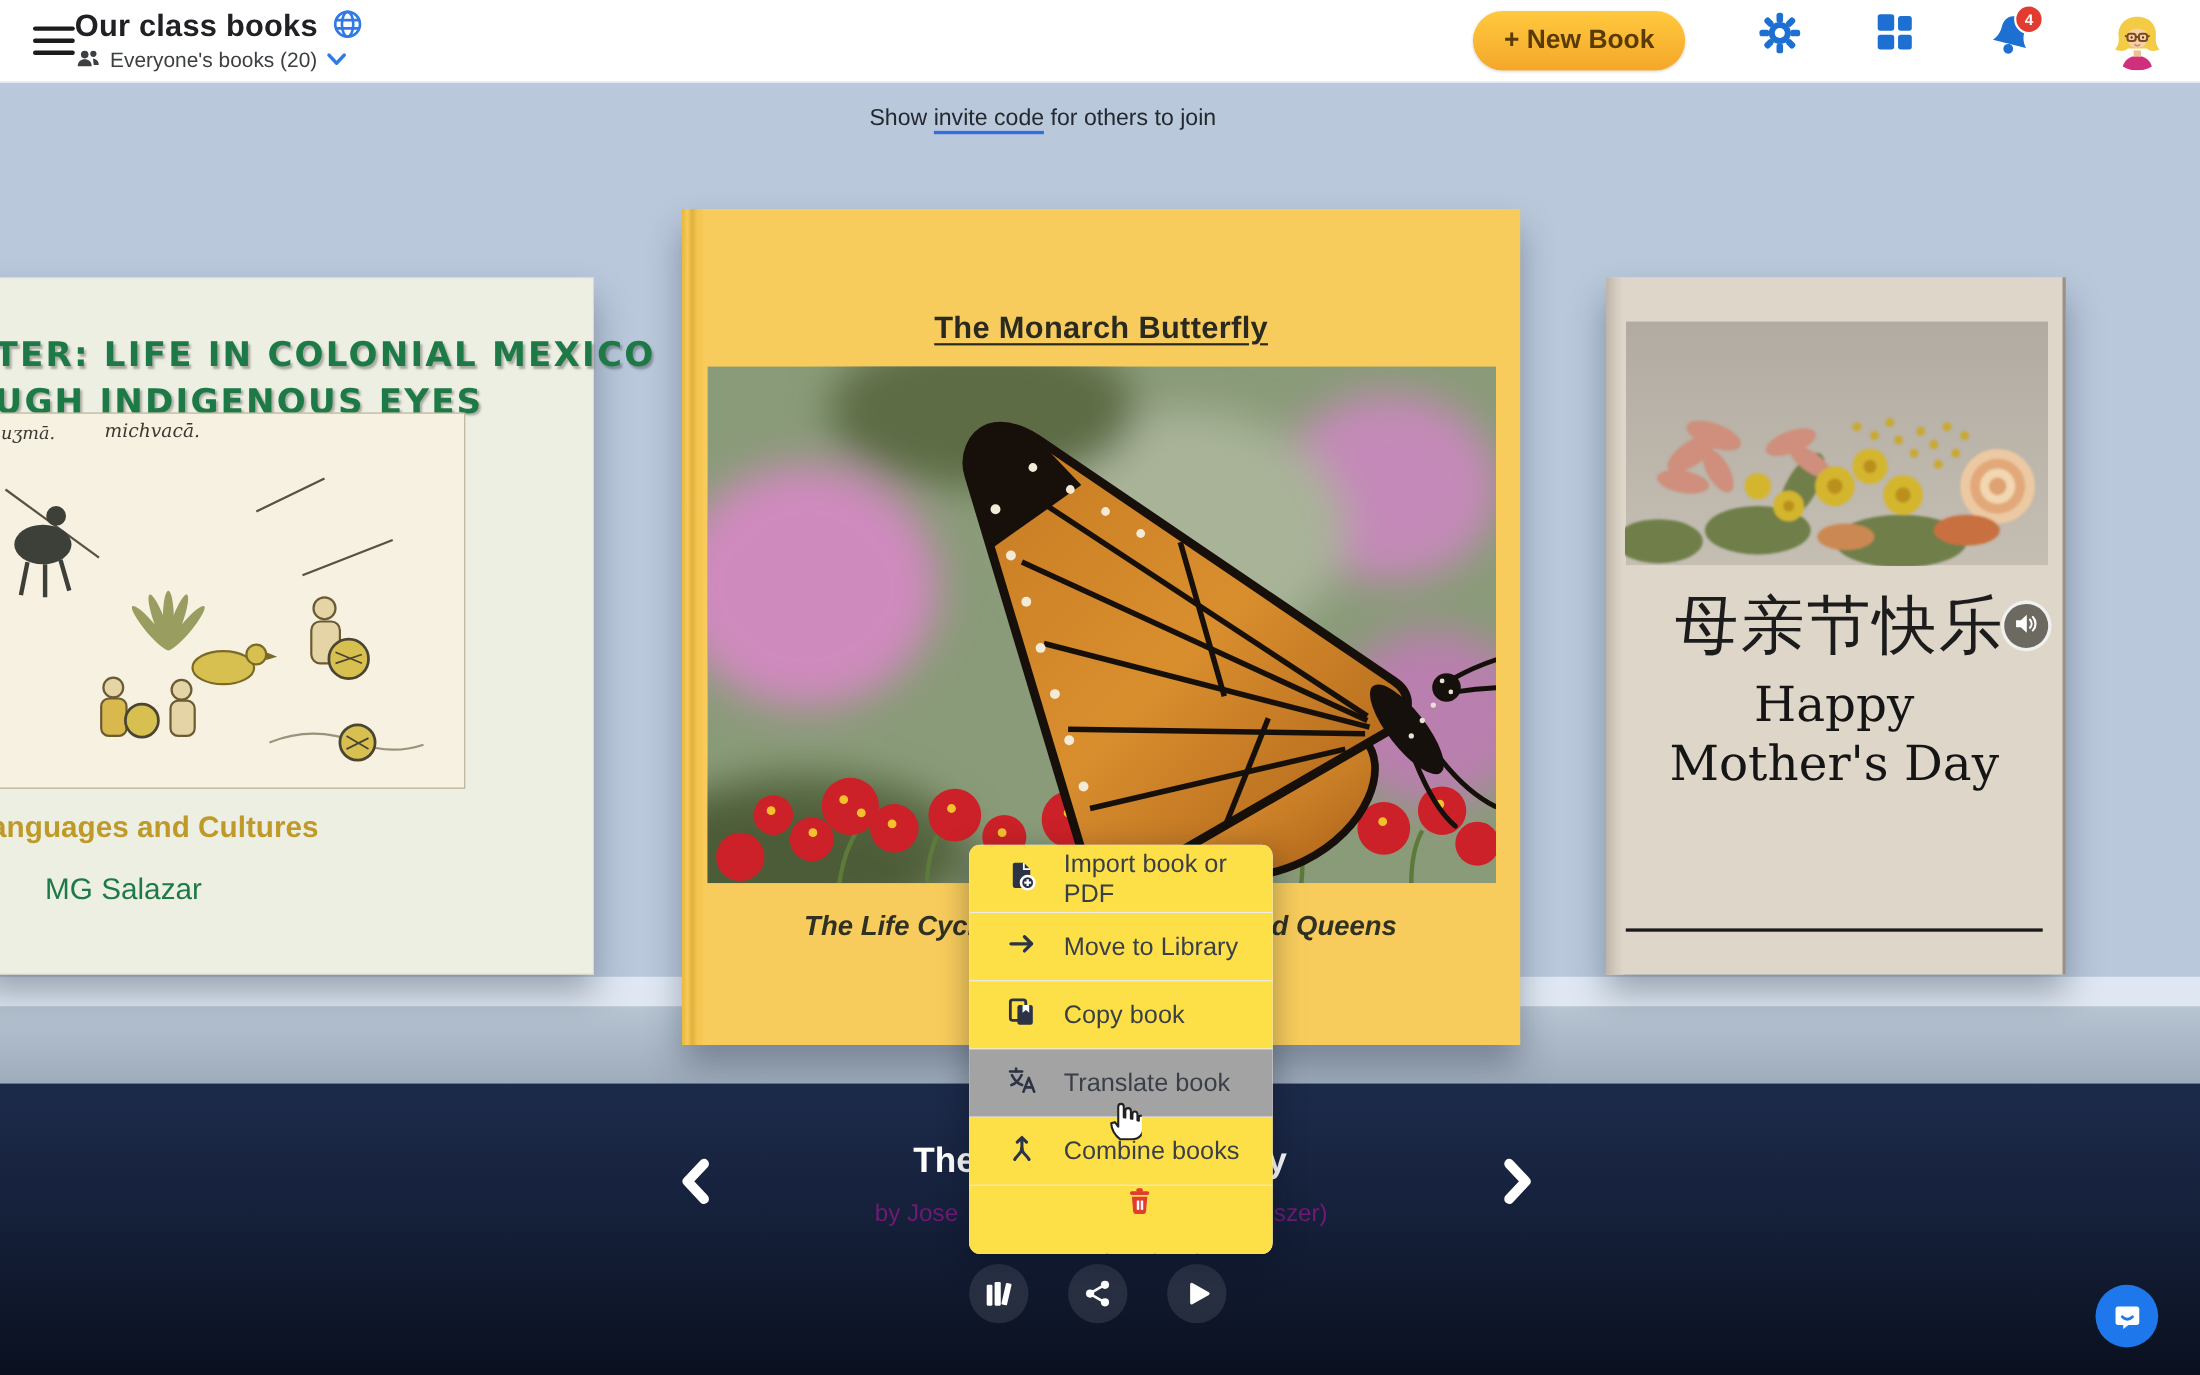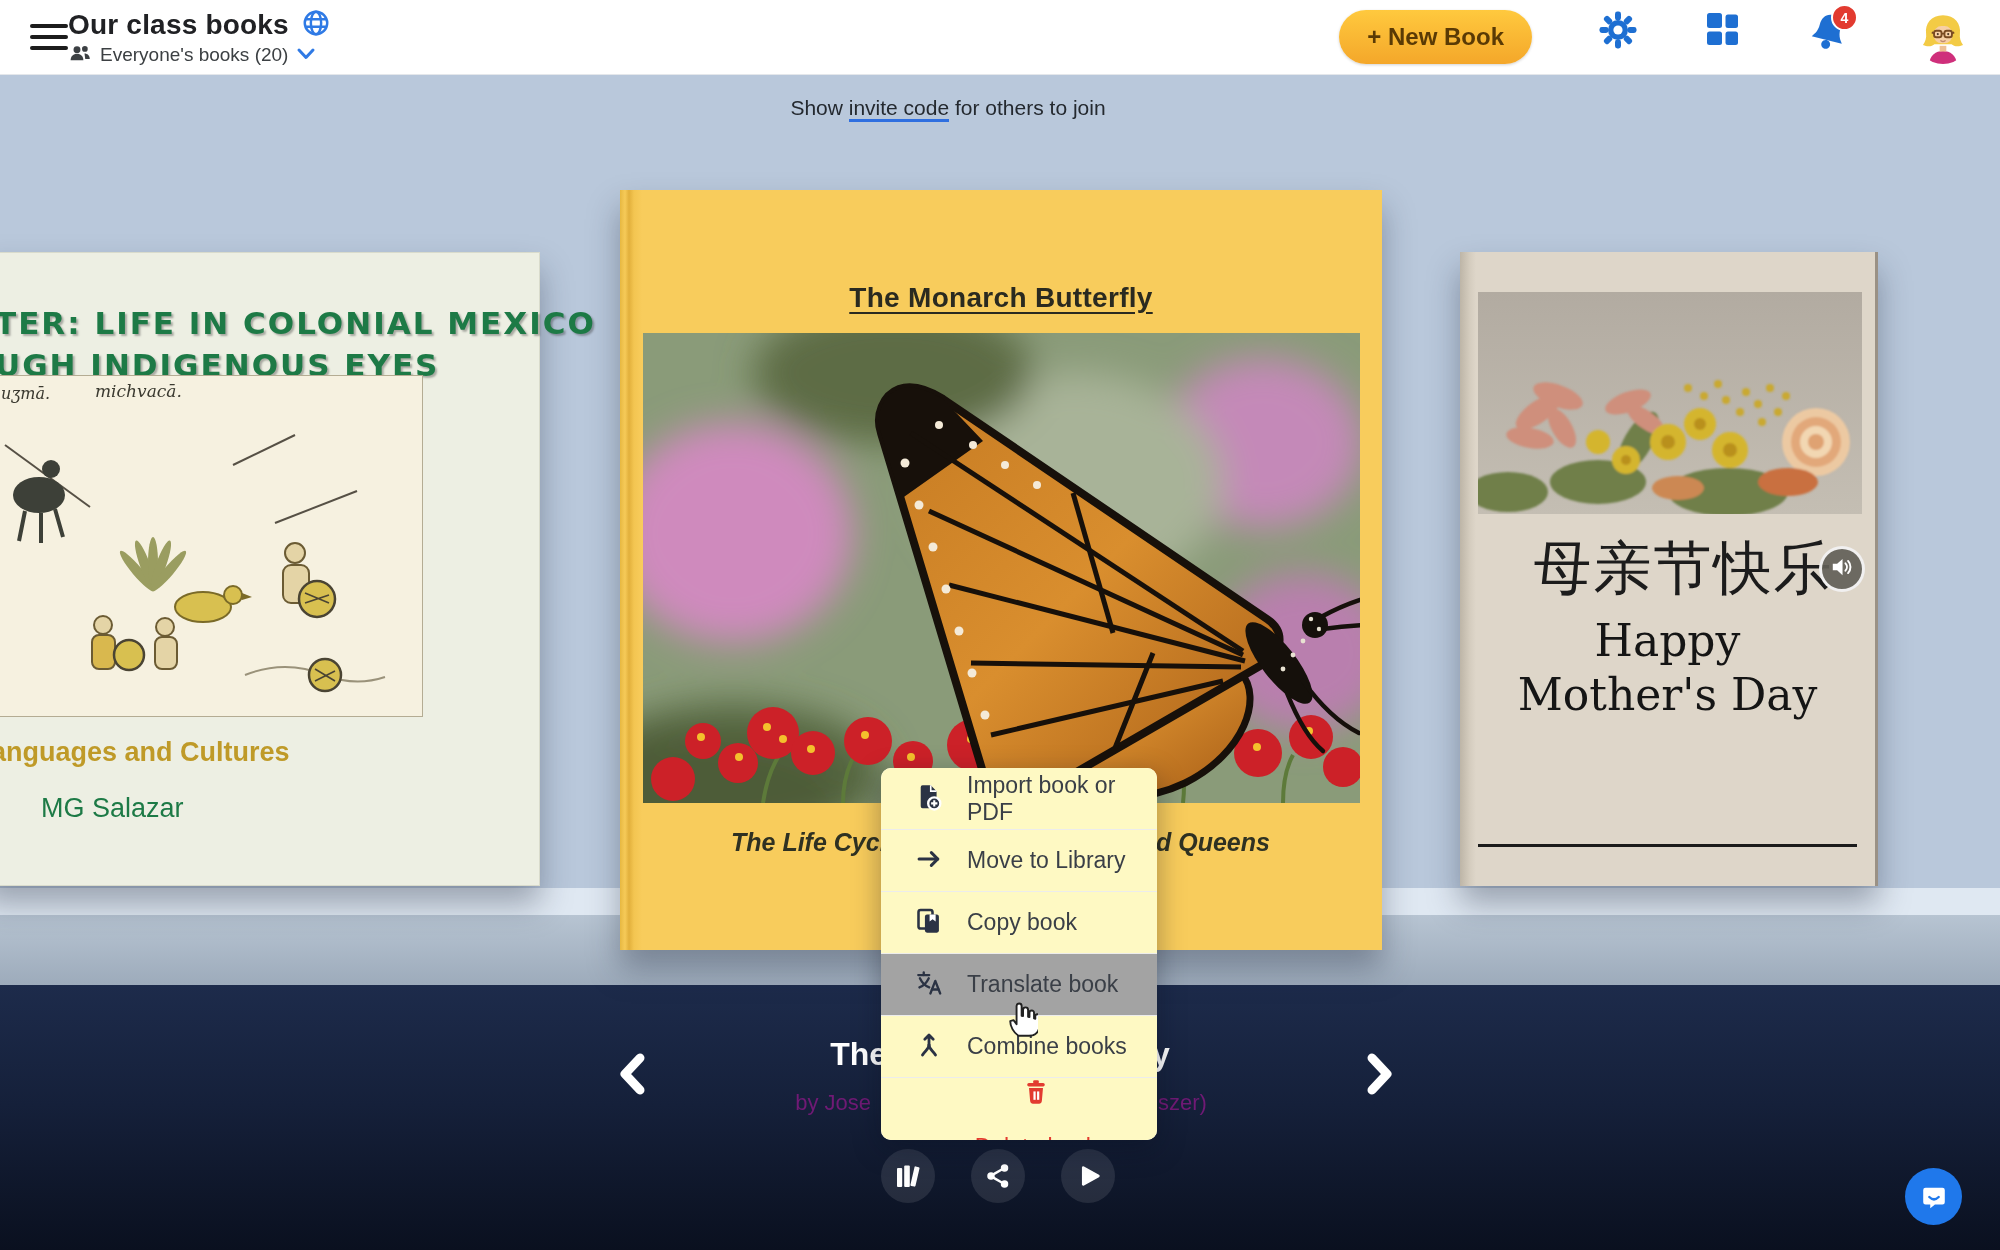--- a/index.html
+++ b/index.html
@@ -55,21 +55,21 @@
             color:#2a2a20;text-decoration:underline;text-underline-offset:5px;letter-spacing:.3px;}
   .cb-photo{position:absolute;left:23px;top:143px;width:717px;height:470px;overflow:hidden;}
   .cb-sub{position:absolute;top:638px;font-size:25px;font-weight:bold;font-style:italic;color:#2f3122;white-space:nowrap;}
   .cb-sub-l{left:111px;} .cb-sub-r{left:536px;}
 
   .book-right{left:1460px;top:252px;width:418px;height:634px;background:#ded6c9;z-index:2;
               border-right:3px solid rgba(70,62,50,.45);box-sizing:border-box;}
   .rb-spine{position:absolute;left:0;top:0;bottom:0;width:16px;
             background:linear-gradient(90deg,#bdb5a7,#d4ccbe 60%,#ded6c9);}
   .rb-photo{position:absolute;left:18px;top:40px;width:384px;height:222px;overflow:hidden;}
-  .rb-cn{position:absolute;left:16px;top:278px;width:100%;text-align:center;font-size:58px;color:#1c1c1c;
+  .rb-cn{position:absolute;left:5px;top:278px;width:100%;text-align:center;font-size:58px;color:#1c1c1c;
          font-family:"DejaVu Serif",serif;letter-spacing:2px;}
   .rb-speaker{position:absolute;right:10px;top:294px;width:46px;height:46px;border-radius:50%;
               background:rgba(98,95,88,.92);border:3px solid rgba(255,255,255,.9);box-sizing:border-box;
               display:flex;align-items:center;justify-content:center;cursor:pointer;}
   .rb-en{position:absolute;left:0;top:362px;width:100%;text-align:center;font-size:44px;line-height:1.22;
          color:#151515;font-family:"DejaVu Serif",serif;}
   .rb-line{position:absolute;left:18px;right:18px;top:592px;border-top:3px solid #1b1b1b;}
 
   
   .bottombar{position:absolute;left:0;top:985px;width:2000px;height:265px;z-index:2;
@@ -83,21 +83,21 @@
   .act-btn{position:absolute;top:1149px;width:54px;height:54px;border-radius:50%;border:none;cursor:pointer;
            background:rgba(255,255,255,.10);display:flex;align-items:center;justify-content:center;z-index:2;line-height:0;}
   .act-library{left:881px;} .act-share{left:971px;} .act-play{left:1061px;}
   .chat-btn{position:absolute;left:1905px;top:1168px;width:57px;height:57px;border-radius:50%;border:none;
             background:#1f78eb;cursor:pointer;display:flex;align-items:center;justify-content:center;z-index:4;line-height:0;}
 
   
   .menu{position:absolute;left:881px;top:768px;width:276px;background:#ffffff;border-radius:10px;
         box-shadow:0 8px 28px rgba(10,15,30,.35);z-index:10;overflow:hidden;}
   .menu-item{height:62px;display:flex;align-items:center;gap:24px;padding-left:34px;box-sizing:border-box;
-             border-bottom:1px solid #ececec;cursor:pointer;background:#fef9c3;}
+             border-bottom:1px solid #ececec;cursor:pointer;background:#fde047;}
   .menu-item:last-child{border-bottom:none;flex-direction:column;}
   .menu-item.hover{background:#a3a3a3;}
   .menu-label{font-size:23px;color:#3a3f47;}
   .menu-item.danger .menu-label{color:#e23b30;}
   .cursor-hand{position:absolute;left:1004px;top:999px;z-index:11;pointer-events:none;}
 </style>
 </head>
 <body>
 
 <div id="app">

